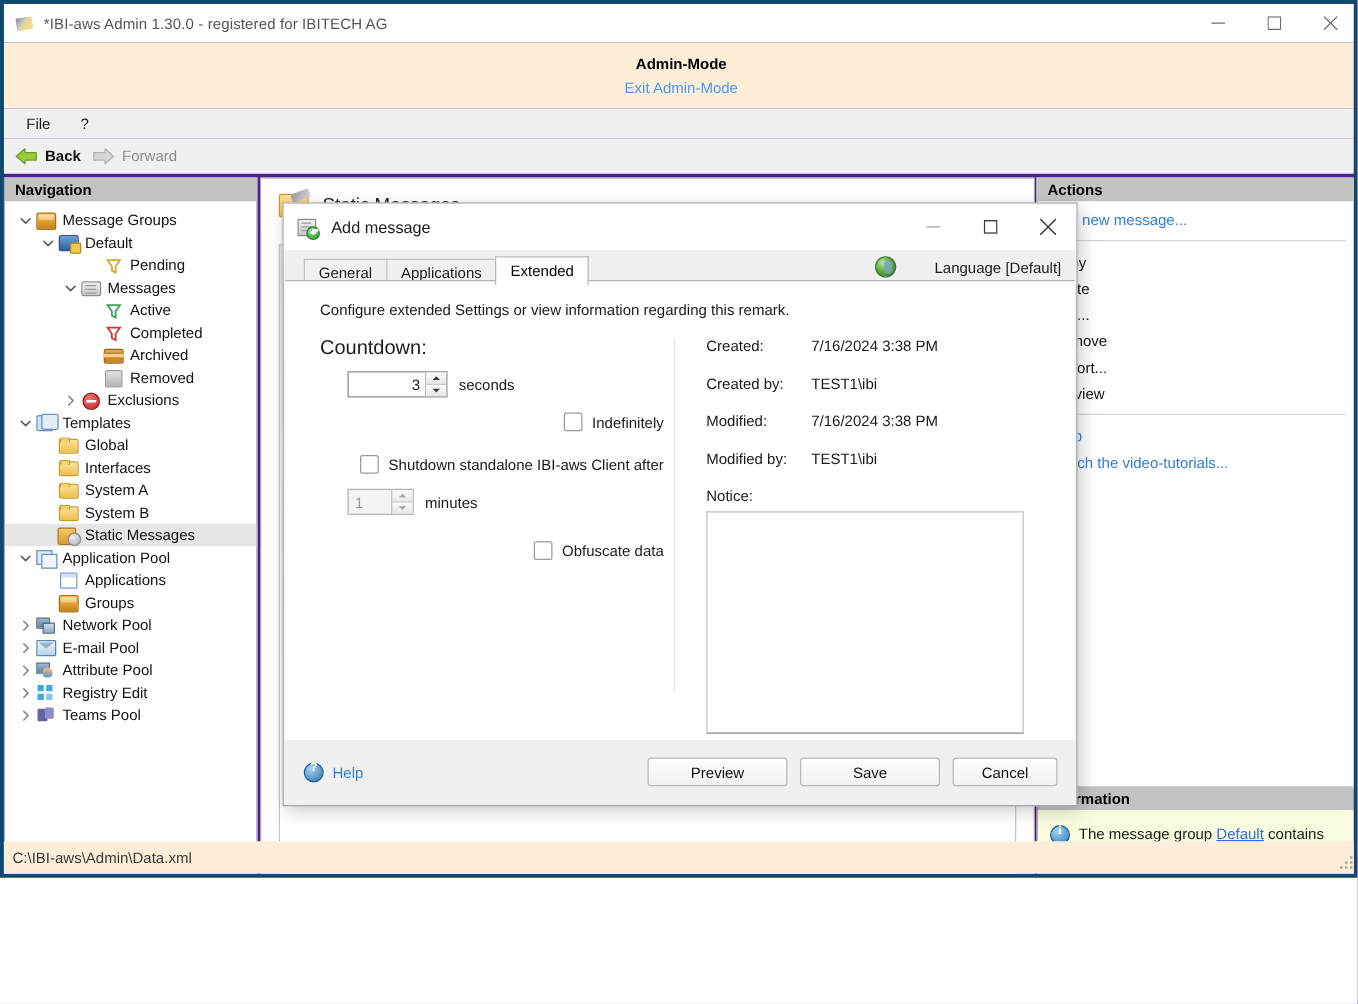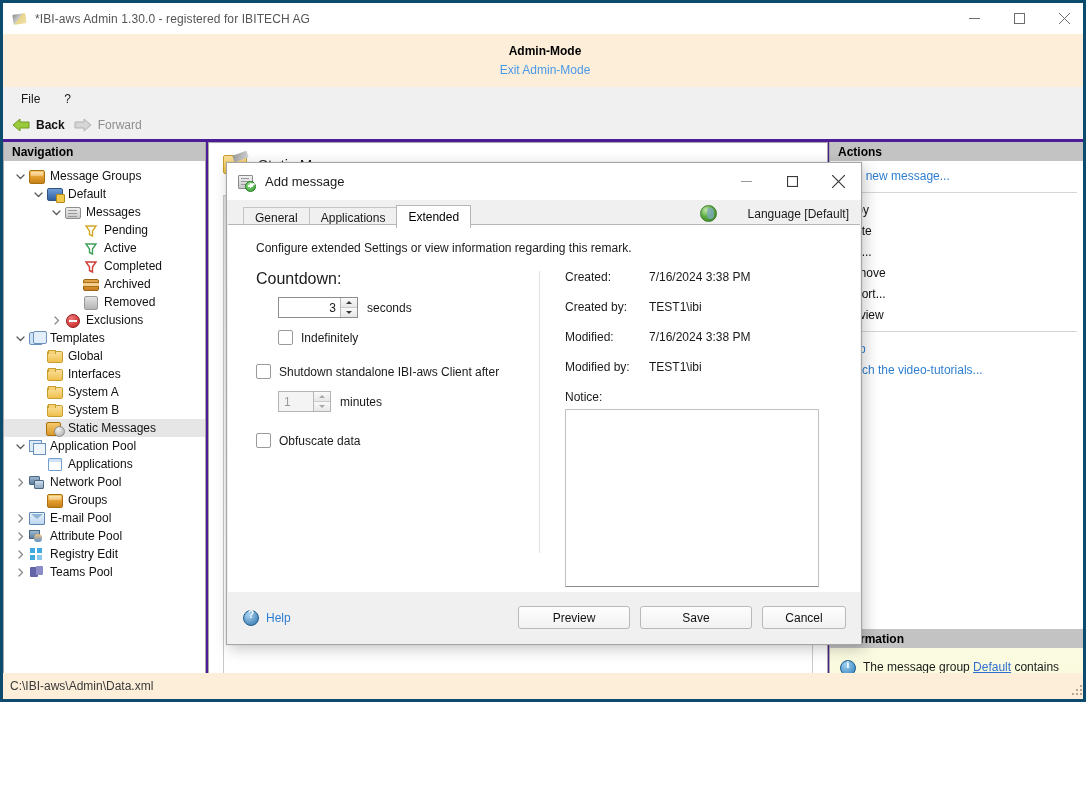--- a/index.html
+++ b/index.html
@@ -373,21 +373,21 @@
     display: flex; align-items: center; justify-content: center; cursor: pointer;
   }
   .spin-b + .spin-b { border-top: 1px solid #cacaca; }
   .spin-arrow { width:0;height:0;border-left:3px solid transparent;border-right:3px solid transparent; }
   .spin-up { border-bottom: 3px solid #3a3a3a; }
   .spin-down { border-top: 3px solid #3a3a3a; }
   .spinner.disabled .spin-up { border-bottom-color:#a8a8a8; }
   .spinner.disabled .spin-down { border-top-color:#a8a8a8; }
   .unit-label { font-size: 12px; color: #1a1a1a; }
 
-  .check-row { display: flex; align-items: center; gap: 8px; }
+  .check-row { display: flex; align-items: center; gap: 8px; justify-content: flex-end; }
   .cbox {
     width: 13px; height: 13px; border: 1px solid #9a9a9a; background: #ffffff;
     border-radius: 2px; flex: none; cursor: pointer;
   }
   .check-label { font-size: 12px; color: #1a1a1a; }
 
   .rightcol { position: absolute; left: 337px; top: 45px; width: 262px; }
   .info-row { display: flex; margin-bottom: 16px; }
   .info-key { width: 84px; font-size: 12px; color: #1a1a1a; }
   .info-val { font-size: 12px; color: #1a1a1a; }
@@ -507,44 +507,44 @@
             <svg width="9" height="9" viewBox="0 0 9 9">
               <path d="M1,3 L4.5,6.5 L8,3" fill="none" stroke="#5a5a5a" stroke-width="1.3" stroke-linecap="round" stroke-linejoin="round"></path>
             </svg>
           </span>
           <span class="ticon">
             <span class="ic-monitor"></span>
           </span>
           <span class="tlabel">Default</span>
         </div>
         <div class="tree-row">
-          <span style="width:44px;flex:none;"></span>
-          <span class="twisty">
-            <svg width="9" height="9" viewBox="0 0 9 9">
-              <path d="M1,3 L4.5,6.5 L8,3" fill="none" stroke="#5a5a5a" stroke-width="1.3" stroke-linecap="round" stroke-linejoin="round"></path>
-            </svg>
-          </span>
-          <span class="ticon">
-            <span class="ic-msg"></span>
-          </span>
-          <span class="tlabel">Messages</span>
-        </div>
-        <div class="tree-row">
           <span style="width:62px;flex:none;"></span>
           <span class="twisty empty"></span>
           <span class="ticon">
             <span class="ic-funnel">
               <svg width="14" height="14" viewBox="0 0 14 14">
                 <path d="M2,2 L12,2 L8.5,7 L8.5,12 L5.5,10.5 L5.5,7 Z" fill="none" stroke="#d6a928" stroke-width="1.4"></path>
               </svg>
             </span>
           </span>
           <span class="tlabel">Pending</span>
         </div>
         <div class="tree-row">
+          <span style="width:44px;flex:none;"></span>
+          <span class="twisty">
+            <svg width="9" height="9" viewBox="0 0 9 9">
+              <path d="M1,3 L4.5,6.5 L8,3" fill="none" stroke="#5a5a5a" stroke-width="1.3" stroke-linecap="round" stroke-linejoin="round"></path>
+            </svg>
+          </span>
+          <span class="ticon">
+            <span class="ic-msg"></span>
+          </span>
+          <span class="tlabel">Messages</span>
+        </div>
+        <div class="tree-row">
           <span style="width:62px;flex:none;"></span>
           <span class="twisty empty"></span>
           <span class="ticon">
             <span class="ic-funnel">
               <svg width="14" height="14" viewBox="0 0 14 14">
                 <path d="M2,2 L12,2 L8.5,7 L8.5,12 L5.5,10.5 L5.5,7 Z" fill="none" stroke="#3fa05a" stroke-width="1.4"></path>
               </svg>
             </span>
           </span>
           <span class="tlabel">Active</span>
@@ -655,38 +655,38 @@
         </div>
         <div class="tree-row">
           <span style="width:26px;flex:none;"></span>
           <span class="twisty empty"></span>
           <span class="ticon">
             <span class="ic-app"></span>
           </span>
           <span class="tlabel">Applications</span>
         </div>
         <div class="tree-row">
+          <span style="width:26px;flex:none;"></span>
+          <span class="twisty empty"></span>
+          <span class="ticon">
+            <span class="ic-box"></span>
+          </span>
+          <span class="tlabel">Groups</span>
+        </div>
+        <div class="tree-row">
           <span style="width:8px;flex:none;"></span>
           <span class="twisty">
             <svg width="9" height="9" viewBox="0 0 9 9">
               <path d="M3,1 L6.5,4.5 L3,8" fill="none" stroke="#8a8a8a" stroke-width="1.3" stroke-linecap="round" stroke-linejoin="round"></path>
             </svg>
           </span>
           <span class="ticon">
             <span class="ic-network"></span>
           </span>
           <span class="tlabel">Network Pool</span>
-        </div>
-        <div class="tree-row">
-          <span style="width:26px;flex:none;"></span>
-          <span class="twisty empty"></span>
-          <span class="ticon">
-            <span class="ic-box"></span>
-          </span>
-          <span class="tlabel">Groups</span>
         </div>
         <div class="tree-row">
           <span style="width:8px;flex:none;"></span>
           <span class="twisty">
             <svg width="9" height="9" viewBox="0 0 9 9">
               <path d="M3,1 L6.5,4.5 L3,8" fill="none" stroke="#8a8a8a" stroke-width="1.3" stroke-linecap="round" stroke-linejoin="round"></path>
             </svg>
           </span>
           <span class="ticon">
             <span class="ic-email"></span>

